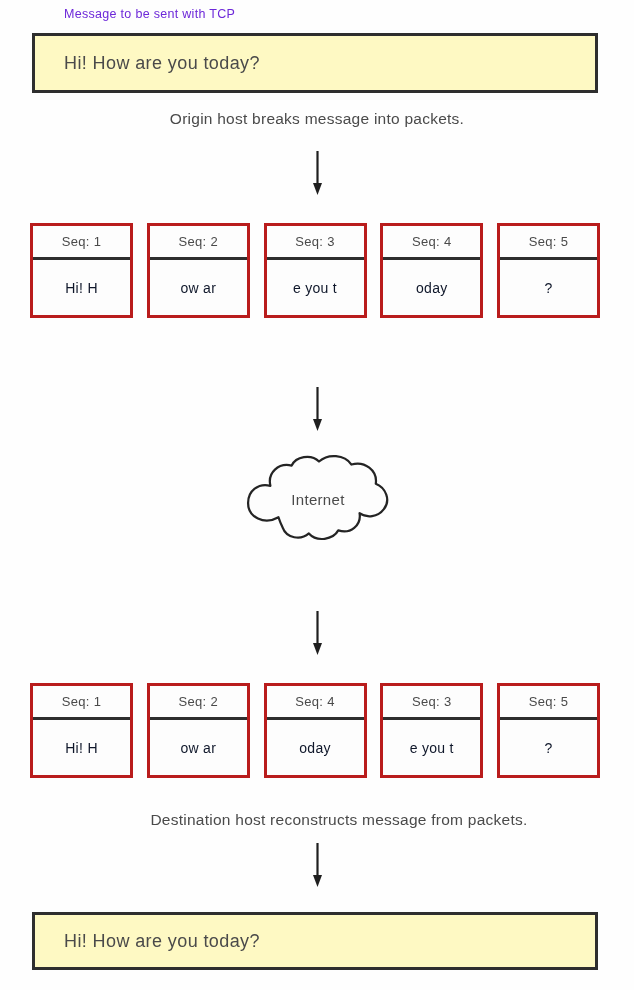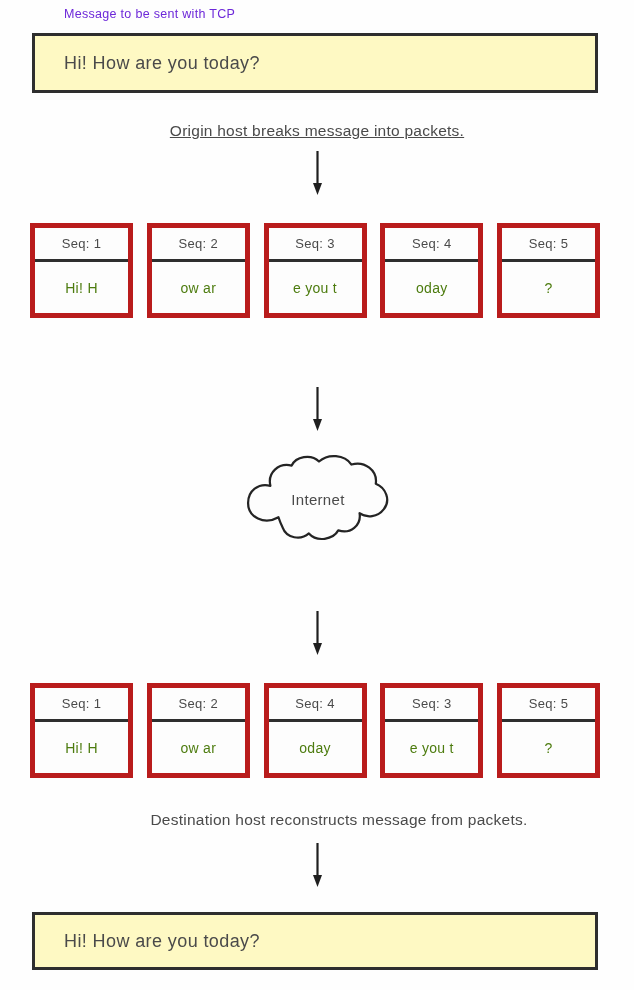--- a/index.html
+++ b/index.html
@@ -45,21 +45,21 @@
 
   .caption {
     position: absolute;
     left: 0;
     width: 634px;
     text-align: center;
     font-size: 15.5px;
     letter-spacing: 0.25px;
     color: #4a4a4a;
   }
-  .caption.c1 { top: 122px; text-decoration: underline; }
+  .caption.c1 { top: 110px; }
   .caption.c2 { top: 353px; }
   .caption.c3 { top: 578px; }
   .caption.c4 { top: 811px; padding-left: 44px; }
 
   .down-arrow {
     position: absolute;
     left: 311px;
     width: 13px;
     height: 44px;
   }
@@ -76,21 +76,21 @@
     height: 95px;
     display: flex;
     justify-content: space-between;
   }
   .packet-row.transmitted { top: 223px; }
   .packet-row.received   { top: 683px; }
 
   .packet {
     width: 103px;
     height: 95px;
-    border: 5px solid #b91c1c;
+    border: 3px solid #b91c1c;
     background: #fdfdfd;
     display: flex;
     flex-direction: column;
   }
   .packet-header {
     height: 34px;
     border-bottom: 3px solid #2e2e2e;
     display: flex;
     align-items: center;
     justify-content: center;
@@ -98,21 +98,21 @@
     letter-spacing: 0.3px;
     color: #4a4a4a;
   }
   .packet-body {
     flex: 1;
     display: flex;
     align-items: center;
     justify-content: center;
     font-size: 14px;
     letter-spacing: 0.3px;
-    color: #4d7c0f;
+    color: #0f172a;
   }
 
   .cloud-wrap {
     position: absolute;
     left: 242px;
     top: 452px;
     width: 152px;
     height: 94px;
   }
   .cloud-wrap svg { display: block; width: 100%; height: 100%; overflow: visible; }

